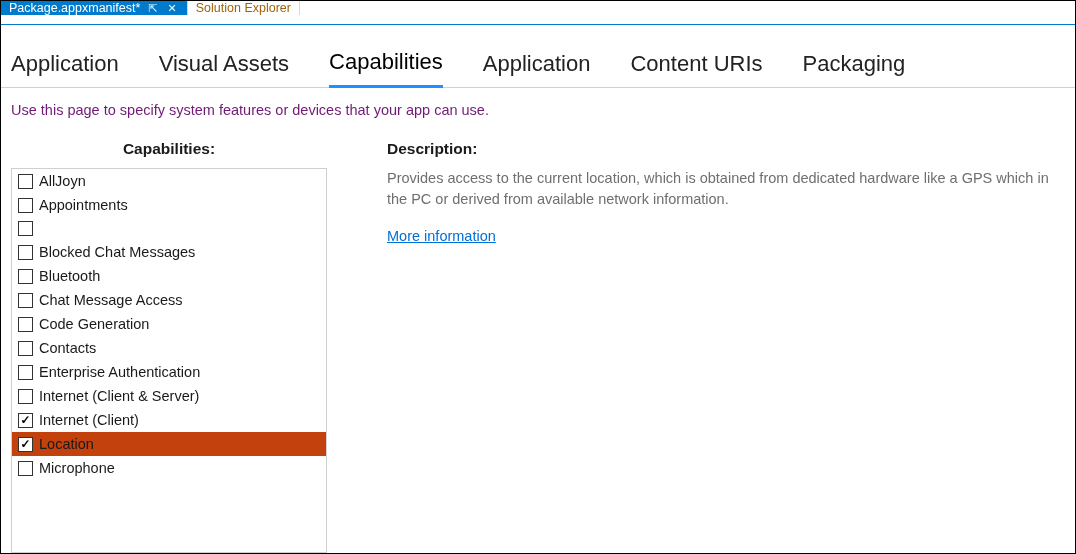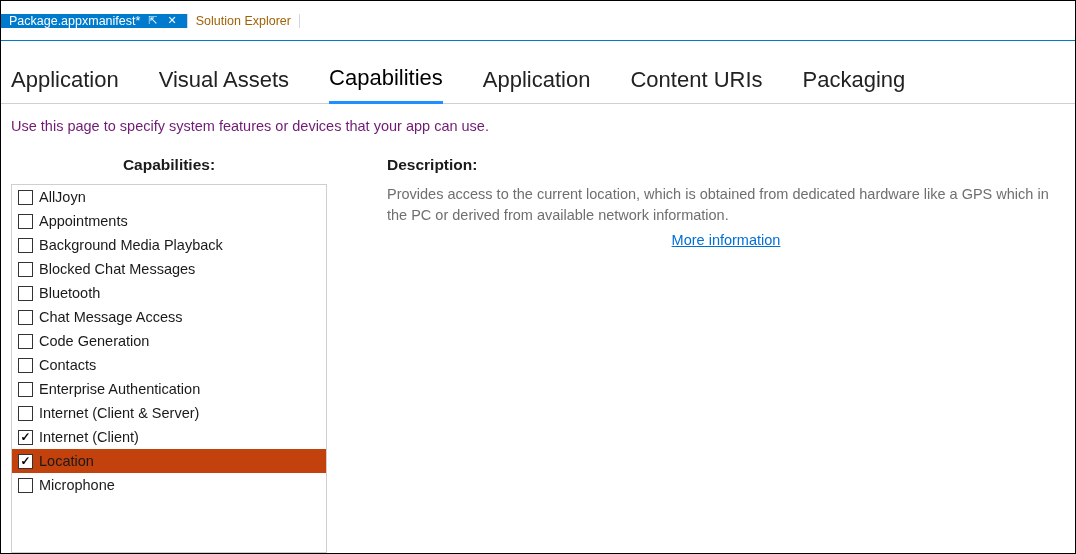--- a/index.html
+++ b/index.html
@@ -1,38 +1,38 @@
 <!DOCTYPE html>
 <html><head>
   <meta charset="utf-8">
   <style>
     * { box-sizing: border-box; margin: 0; padding: 0; }
     html, body { width: 1076px; height: 554px; font-family: "Segoe UI", Tahoma, sans-serif; background: #fff; color: #1a1a1a; overflow: hidden; }
     .frame { width: 1076px; height: 554px; border: 1px solid #000; display: flex; flex-direction: column; }
-    .doc-tabs { height: 40px; display: flex; align-items: center; border-bottom: 1px solid #007acc; font-size: 12.5px; }
+    .doc-tabs { height: 24px; display: flex; align-items: flex-start; border-bottom: 1px solid #007acc; font-size: 12.5px; }
     .doc-tab { display: flex; align-items: center; padding: 0 8px; gap: 6px; border-right: 1px solid #cfd6e4; cursor: default; }
     .doc-tab.active { background: #007acc; color: #fff; }
     .doc-tab .pin, .doc-tab .close { font-size: 11px; opacity: .95; padding: 0 2px; cursor: pointer; }
     .doc-tab.inactive { background: #fff; color: #a16207; }
     .nav-tabs { display: flex; gap: 40px; padding: 24px 10px 0 10px; border-bottom: 1px solid #d0d0d0; align-items: flex-end; font-size: 22px; color: #222; }
     .nav-tab { padding-bottom: 10px; cursor: pointer; }
     .nav-tab.selected { border-bottom: 3px solid #1e90ff; margin-bottom: -1px; color: #000; }
     .hint { color: #701a75; font-size: 14.5px; padding: 14px 10px 4px 10px; }
     .body { display: flex; padding: 18px 10px 0 10px; gap: 60px; flex: 1; overflow: hidden; }
     .col { display: flex; flex-direction: column; }
     .col.left { width: 316px; text-align: center; }
     .col.right { flex: 1; }
     .section-title { font-weight: 600; font-size: 15.5px; margin-bottom: 10px; }
     .cap-list { border: 1px solid #cfcfcf; background: #fff; overflow-y: auto; height: 412px; }
     .cap-row { display: flex; align-items: center; gap: 6px; padding: 4px 6px; font-size: 14.5px; cursor: default; }
     .cap-row.selected { background: #c2410c; }
     .cb { width: 15px; height: 15px; border: 1px solid #333; background: #fff; display: inline-flex; align-items: center; justify-content: center; font-size: 12px; line-height: 1; cursor: pointer; }
     .cb.checked::after { content: "✓"; font-weight: 700; color: #000; }
     .desc-text { color: #6f6f6f; font-size: 14.5px; line-height: 1.45; }
-    .more-link { color: #006fd6; text-decoration: underline; font-size: 14.5px; margin-top: 6px; display: inline-block; cursor: pointer; text-align: center; }
+    .more-link { color: #006fd6; text-decoration: underline; font-size: 14.5px; margin-top: 18px; display: inline-block; cursor: pointer; }
   </style>
 </head>
 <body>
 
 <div class="frame">
 
   <div class="doc-tabs">
     <div class="doc-tab active">
       <span>Package.appxmanifest*</span>
       <span class="pin">⇱</span>
@@ -61,21 +61,20 @@
           <div class="cap-row">
             <span class="cb"></span>
             <span>AllJoyn</span>
           </div>
           <div class="cap-row">
             <span class="cb"></span>
             <span>Appointments</span>
           </div>
           <div class="cap-row">
             <span class="cb"></span>
-            <span>Background Media Playback</span>
           </div>
           <div class="cap-row">
             <span class="cb"></span>
             <span>Blocked Chat Messages</span>
           </div>
           <div class="cap-row">
             <span class="cb"></span>
             <span>Bluetooth</span>
           </div>
           <div class="cap-row">

